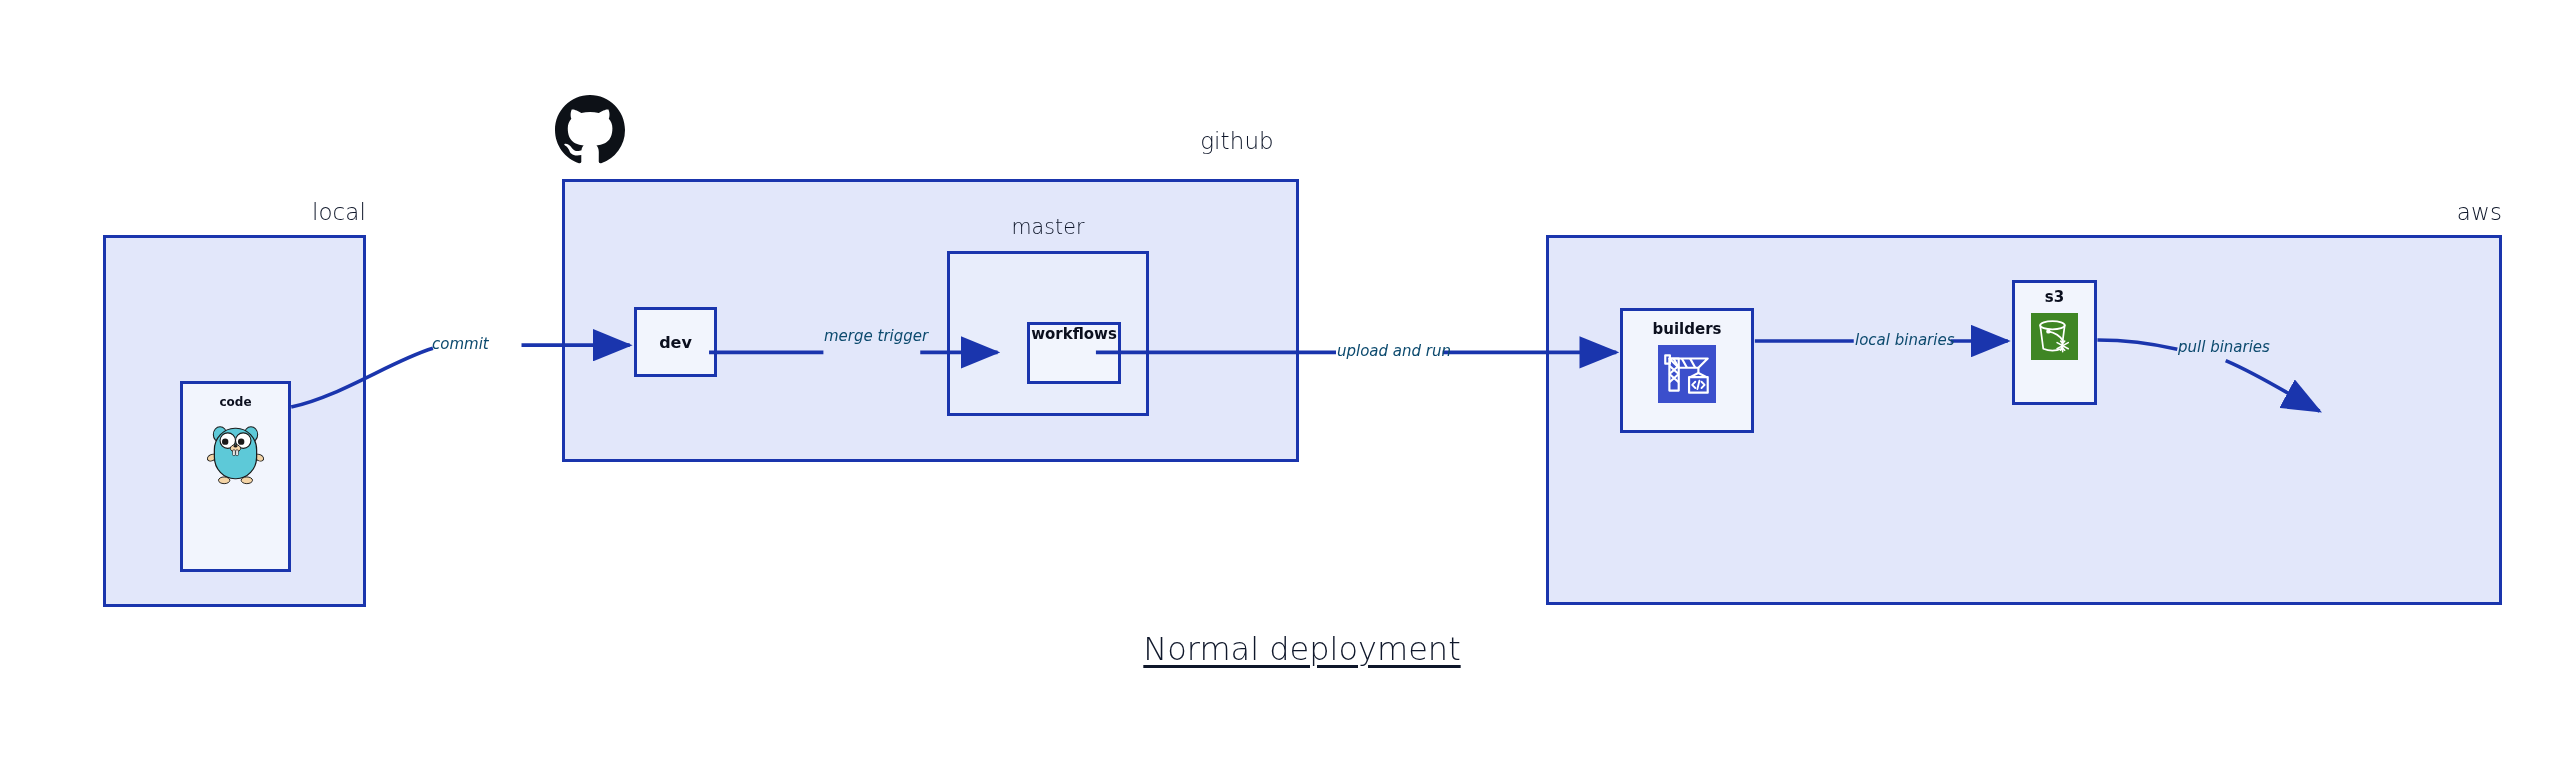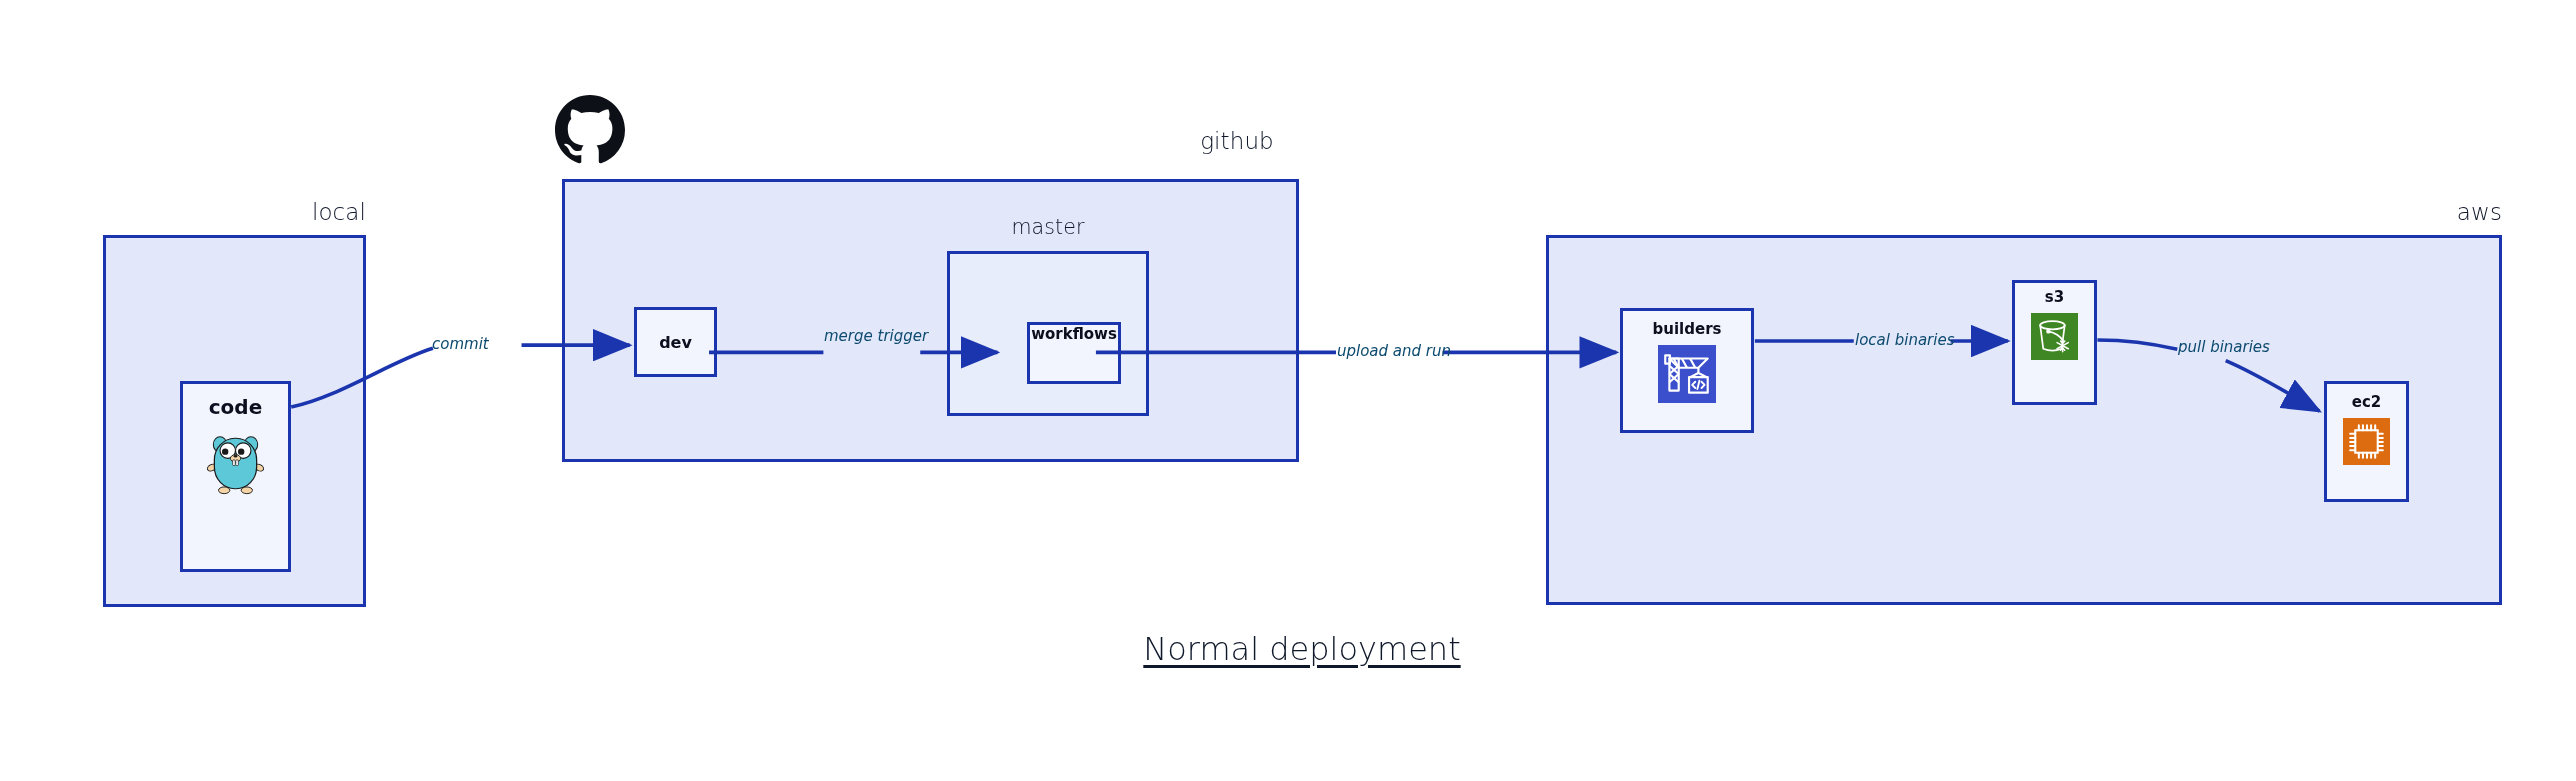--- a/index.html
+++ b/index.html
@@ -46,21 +46,21 @@
 </style>
 </head>
 <body>
 
 <div id="stage">
 
   <div class="glabel" style="left:103px;top:199px;width:263px;text-align:right;font-size:23px;">local</div>
   <div class="group" style="left:103px;top:235px;width:263px;height:372px;"></div>
 
   <div class="node" style="left:180px;top:381px;width:111px;height:191px;padding-top:11.3px;">
-    <div class="nlabel" style="font-size:20px;">code</div>
+    <div class="nlabel" style="font-size:12px;">code</div>
     <div class="nicon" style="margin-top:10.3px;">
       <svg width="57" height="67" viewBox="0 0 110 130">
 
         <ellipse cx="25" cy="28" rx="13" ry="15" fill="#5DC9D8" stroke="#1A1A1A" stroke-width="2"></ellipse>
         <ellipse cx="85" cy="28" rx="13" ry="15" fill="#5DC9D8" stroke="#1A1A1A" stroke-width="2"></ellipse>
 
         <ellipse cx="9" cy="73" rx="9" ry="6" fill="#F4D4A6" stroke="#1A1A1A" stroke-width="1.8" transform="rotate(-28 9 73)"></ellipse>
         <ellipse cx="101" cy="73" rx="9" ry="6" fill="#F4D4A6" stroke="#1A1A1A" stroke-width="1.8" transform="rotate(28 101 73)"></ellipse>
 
         <rect x="14" y="16" width="82" height="98" rx="40" ry="42" fill="#5DC9D8" stroke="#1A1A1A" stroke-width="2.4"></rect>
@@ -157,35 +157,20 @@
             <path d="M51 58 L73 70"></path>
             <path d="M73 58 L51 70"></path>
             <path d="M58 55 L62 59 L66 55"></path>
             <path d="M58 73 L62 69 L66 73"></path>
           </g>
         </g>
       </svg>
     </div>
   </div>
 
-  <div class="node" style="left:2324px;top:381px;width:85px;height:121px;padding-top:9.3px;">
-    <div class="nlabel" style="font-size:15px;">ec2</div>
-    <div class="nicon" style="margin-top:7.2px;">
-      <svg width="47" height="47" viewBox="0 0 92 92">
-        <rect x="0" y="0" width="92" height="92" fill="#DD6B10"></rect>
-        <g fill="none" stroke="#FFFFFF" stroke-width="4" stroke-linecap="round">
-          <rect x="24" y="24" width="44" height="44"></rect>
-          <path d="M31 24 L31 14 M39 24 L39 14 M47 24 L47 14 M55 24 L55 14 M63 24 L63 14"></path>
-          <path d="M31 68 L31 78 M39 68 L39 78 M47 68 L47 78 M55 68 L55 78 M63 68 L63 78"></path>
-          <path d="M24 31 L14 31 M24 39 L14 39 M24 47 L14 47 M24 55 L14 55 M24 63 L14 63"></path>
-          <path d="M68 31 L78 31 M68 39 L78 39 M68 47 L78 47 M68 55 L78 55 M68 63 L78 63"></path>
-        </g>
-      </svg>
-    </div>
-  </div>
 
   <svg id="wires" viewBox="0 0 5054 1516">
     <defs>
       <marker id="ah" markerWidth="11" markerHeight="9" refX="10.2" refY="4.5" orient="auto" markerUnits="strokeWidth">
         <path d="M0,0 L11,4.5 L0,9 z" fill="#1A35AD"></path>
       </marker>
     </defs>
     <g stroke="#1A35AD" stroke-width="7" fill="none">
 
       <path d="M565,790 C660,770 760,700 840,676" stroke-width="7"></path>

